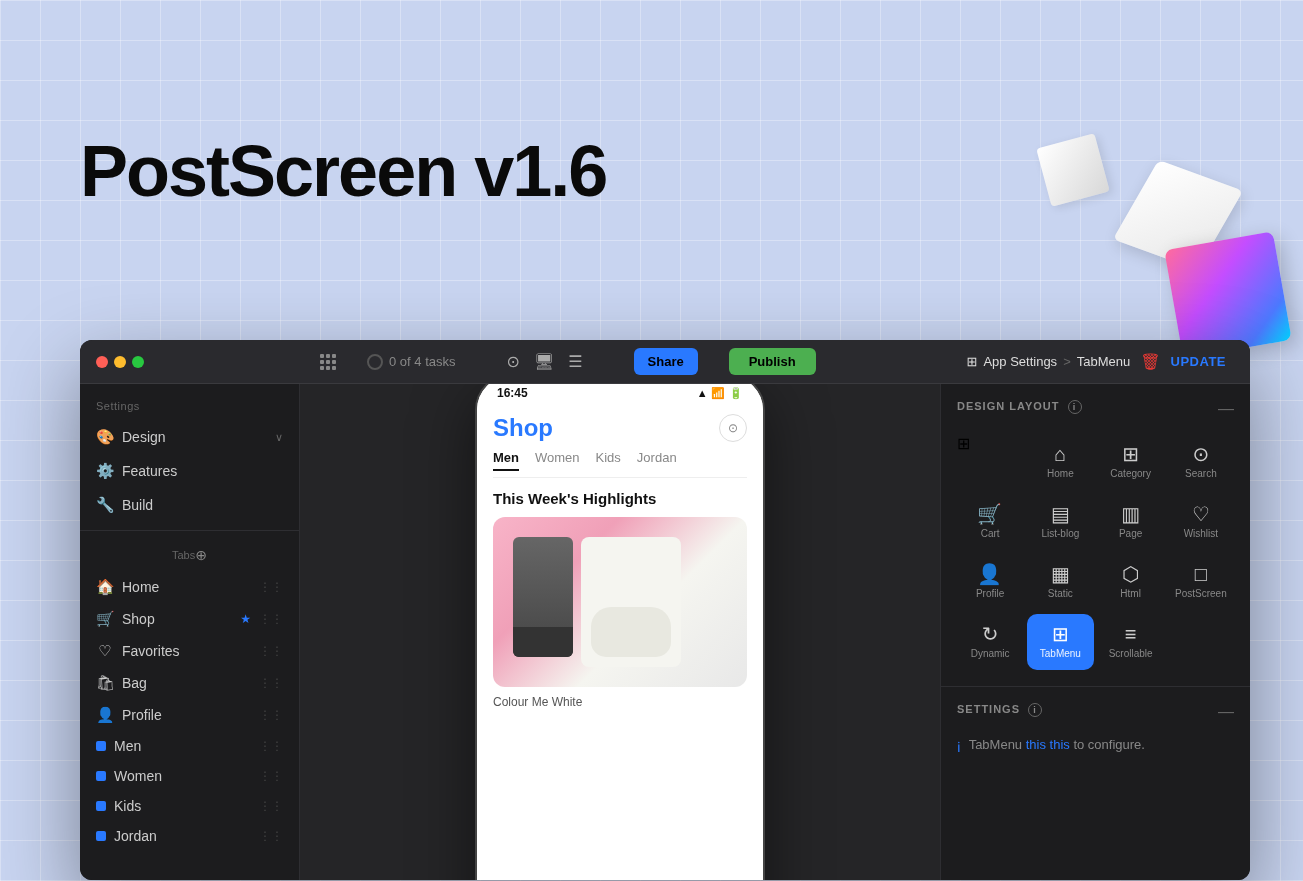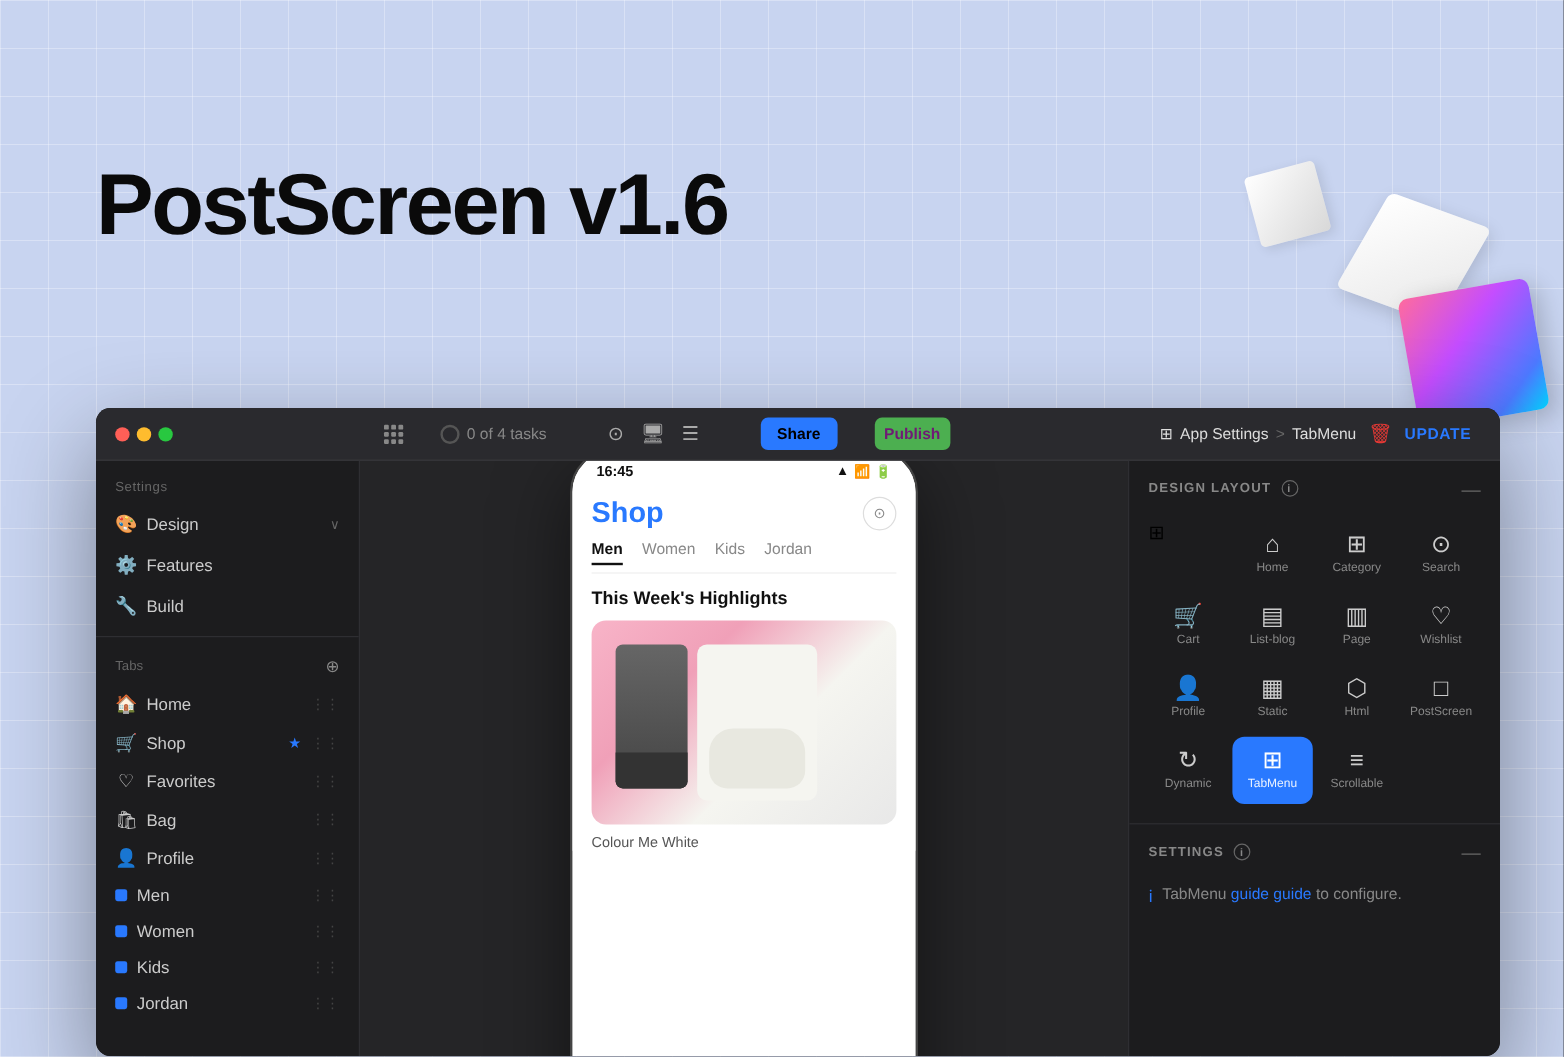--- a/index.html
+++ b/index.html
@@ -192,24 +192,24 @@
       font-size: 13px;
       font-weight: 600;
       cursor: pointer;
       display: flex;
       align-items: center;
       gap: 5px;
     }
 
     .btn-publish {
       background: #4caf50;
-      color: #701a75;
+      color: #000000;
       border: none;
       border-radius: 6px;
-      padding: 6px 8px;
+      padding: 6px 20px;
       font-size: 13px;
       font-weight: 600;
       cursor: pointer;
     }
 
     .toolbar-right {
       display: flex;
       align-items: center;
       gap: 10px;
       padding-right: 8px;
@@ -297,21 +297,21 @@
 
     .sidebar-divider {
       height: 1px;
       background: #2e2e32;
       margin: 8px 0;
     }
 
     .tabs-section-header {
       display: flex;
       align-items: center;
-      justify-content: space-between;
+      justify-content: center;
       padding: 8px 16px;
       color: #666;
       font-size: 11px;
     }
 
     .tabs-add-btn {
       color: #888;
       cursor: pointer;
       font-size: 14px;
     }
@@ -882,21 +882,21 @@
           <span class="panel-section-title">
             <span>SETTINGS</span>
             <span class="info-circle">i</span>
           </span>
           <span class="panel-collapse-btn">—</span>
         </div>
 
         <div class="settings-info">
           <span class="settings-info-icon">ℹ</span>
           <span>
-            <span>TabMenu </span><a class="settings-link">guide guide</a><span> to configure.</span>
+            <span>TabMenu </span><a class="settings-link">this this</a><span> to configure.</span>
           </span>
         </div>
       </div>
 
     </div>
 
   </div>
 </div>
 
 </body></html>

